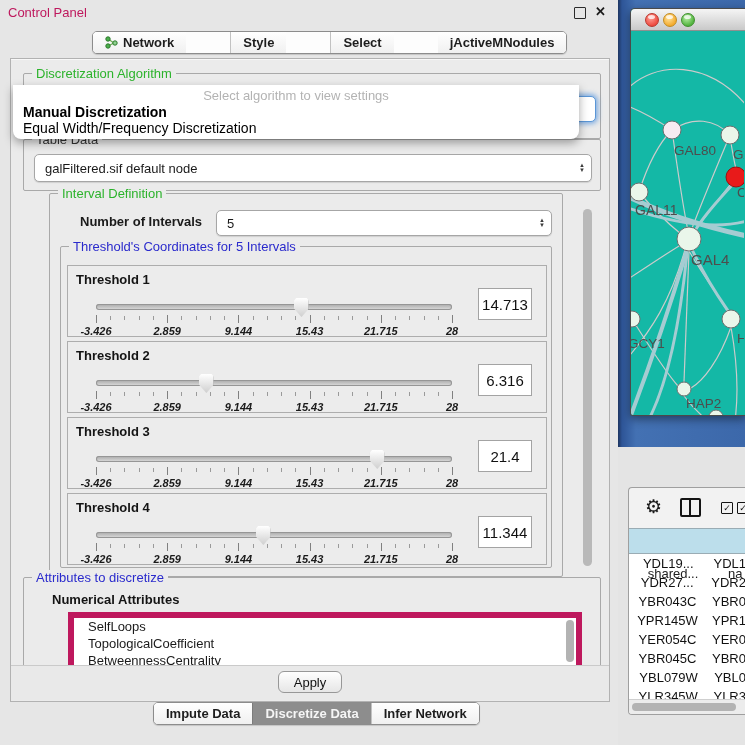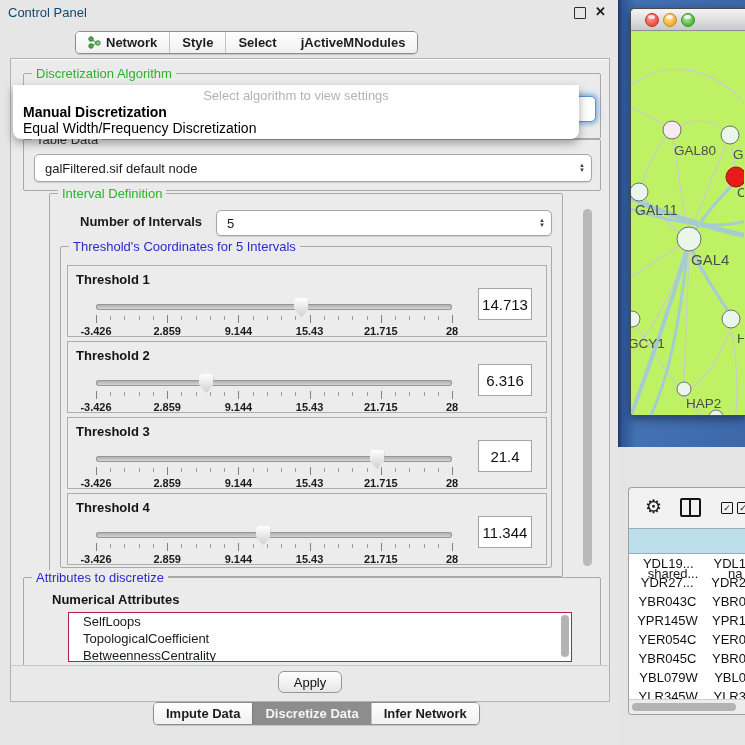--- a/index.html
+++ b/index.html
@@ -3,32 +3,32 @@
 <meta charset="utf-8">
 <style>
   html,body{margin:0;padding:0;}
   body{width:745px;height:745px;position:relative;overflow:hidden;
        font-family:"Liberation Sans",sans-serif;background:#e6e6e6;-webkit-font-smoothing:antialiased;}
   .root{position:absolute;inset:0;}
 
   
   .control-panel{position:absolute;left:0;top:0;width:618px;height:745px;background:#e6e6e6;}
   .cp-titlebar{position:absolute;left:0;top:0;width:100%;height:24px;}
-  .cp-title{position:absolute;left:8px;top:5px;font-size:13px;color:#0c4a6e;}
+  .cp-title{position:absolute;left:8px;top:5px;font-size:13px;color:#be185d;}
   .float-btn{position:absolute;right:32px;top:7px;width:10px;height:10px;border:1.5px solid #2b2b2b;border-radius:1px;cursor:pointer;}
   .close-btn{position:absolute;right:12px;top:4px;font-size:13px;font-weight:bold;color:#1b1b1b;cursor:pointer;}
 
   
   .seg{position:absolute;display:inline-flex;height:21px;background:#fdfdfd;border:1px solid #8c8c8c;
        border-radius:5px;overflow:hidden;box-shadow:0 1px 1px rgba(0,0,0,.15);}
   .seg-item{display:flex;align-items:center;gap:5px;padding:0 12px;font-size:13px;font-weight:bold;color:#1d1d1d;
        background:linear-gradient(#ffffff,#f0f0f0);cursor:pointer;white-space:nowrap;}
   .seg-item.sep{border-left:1px solid #c2c2c2;}
   .seg-item.active{background:#8d8d8d;color:#f5f5f5;border-left:1px solid #7c7c7c;}
-  .top-seg{left:75px;top:31px;}
+  .top-seg{left:92px;top:31px;gap:44px;}
   .bottom-seg{left:142px;top:702px;margin-left:11px;}
   .net-icon svg{display:block;}
 
   .cp-main{position:absolute;left:10px;top:58px;width:598px;height:642px;background:#ebebeb;
            border:1px solid #b2b2b2;box-shadow:inset 0 1px 0 #f8f8f8;}
 
   
   .group{position:absolute;border:1px solid #a9a9a9;border-radius:2px;}
   .group-title{position:absolute;top:-8px;left:8px;background:#ebebeb;padding:0 4px;font-size:13px;line-height:15px;}
   .group-title.green{color:#2cb32c;}
@@ -54,51 +54,51 @@
   .overlay-item.opt0{top:19px;font-weight:bold;}
   .overlay-item.opt1{top:35px;}
 
   .interval-group{left:38px;top:134px;width:512px;height:382px;background:#ebebeb;}
   .ni-label{position:absolute;left:30px;top:20px;font-size:13px;font-weight:bold;color:#1a1a1a;}
   .ni-combo{position:absolute;left:166px;top:16px;width:334px;height:24px;}
   .thr-group{left:10px;top:52px;width:490px;height:320px;}
 
   .thr-box{position:absolute;left:6px;width:478px;height:70px;background:#ececec;border:1px solid #adadad;}
   .thr-label{position:absolute;left:8px;top:6px;font-size:13px;font-weight:bold;color:#141414;}
-  .slider{position:absolute;left:28px;top:38px;width:356px;height:30px;}
+  .slider{position:absolute;left:28px;top:38px;width:356px;height:30px;font-style:italic;}
   .track{position:absolute;left:0;right:0;top:0;height:6px;border-radius:3px;
          background:linear-gradient(#a8a8a8,#dedede);box-shadow:inset 0 0 0 1px #969696;}
   .thumb{position:absolute;top:-6px;width:15px;height:19px;transform:translateX(-50%);
          background:linear-gradient(#ffffff,#cfcfcf);
          clip-path:polygon(15% 0,85% 0,100% 15%,100% 55%,50% 100%,0 55%,0 15%);
          filter:drop-shadow(0 1px 1px rgba(0,0,0,.45));cursor:pointer;}
   .ticks{position:absolute;left:0;right:0;top:11px;height:9px;}
   .tick{position:absolute;top:1px;width:1px;height:4px;background:#9a9a9a;}
   .tick.major{height:8px;top:0;background:#808080;}
   .ticklabels{position:absolute;left:0;right:0;top:21px;height:12px;}
   .ticklabel{position:absolute;transform:translateX(-50%);font-size:11px;font-weight:bold;color:#1a1a1a;white-space:nowrap;}
   .valbox{position:absolute;right:14px;top:22px;width:52px;height:30px;background:#fff;border:1px solid #a3a3a3;
           display:flex;align-items:center;justify-content:center;font-size:15px;color:#111;}
 
   .attrs-group{left:12px;top:518px;width:576px;height:90px;}
   .attrs-label{position:absolute;left:28px;top:14px;font-size:13px;font-weight:bold;color:#141414;}
-  .attr-list{position:absolute;left:44px;top:34px;width:502px;height:48px;background:#fff;border:1px solid #be185d;overflow:hidden;}
+  .attr-list{position:absolute;left:44px;top:34px;width:502px;height:48px;background:#fff;border:6px solid #be185d;overflow:hidden;}
   .attr-item{font-size:13px;color:#1a1a1a;padding:1px 0 1px 14px;line-height:15px;}
   .list-scroll{position:absolute;right:2px;top:2px;width:8px;height:42px;background:#b3b3b3;border-radius:4px;}
 
   .apply-strip{position:absolute;left:0;right:0;top:606px;height:34px;background:#e9e9e9;border-top:1px solid #cacaca;}
   .apply-btn{position:absolute;left:50%;transform:translateX(-50%);top:5px;width:64px;height:22px;
              background:linear-gradient(#fefefe,#e6e6e6);border:1px solid #979797;border-radius:6px;
              font-family:"Liberation Sans",sans-serif;font-size:13px;color:#111;cursor:pointer;}
   .v-scrollbar{position:absolute;left:572px;top:150px;width:9px;height:357px;background:#b9b9b9;border-radius:5px;cursor:grab;}
 
   
   .desktop{position:absolute;left:618px;top:0;width:127px;height:447px;
            background:linear-gradient(90deg,#1e3560 0px,#2e5597 4px,#4371b3 18px,#3c68aa 100%);}
-  .net-window{position:absolute;left:630px;top:8px;width:115px;height:406px;background:#bef264;
+  .net-window{position:absolute;left:630px;top:8px;width:115px;height:406px;background:#14b8a6;
               border:1px solid #4a4a4a;border-right:none;border-radius:5px 0 0 3px;overflow:hidden;z-index:2;
               box-shadow:0 3px 10px rgba(0,0,0,.45);}
   .mac-titlebar{position:relative;height:21px;background:linear-gradient(#f5f5f5,#c9c9c9);border-bottom:1px solid #8f8f8f;}
   .tl{position:absolute;top:4px;width:12px;height:12px;border-radius:50%;cursor:pointer;}
   .tl::after{content:"";position:absolute;left:2px;top:1px;width:7px;height:4px;border-radius:50%;
              background:rgba(255,255,255,.75);}
   .tl.red{left:14px;background:radial-gradient(circle at 40% 35%,#ff9d94,#ee4b40 70%);border:1px solid #b8372e;}
   .tl.yellow{left:32px;background:radial-gradient(circle at 40% 35%,#ffe29a,#f3ab2e 70%);border:1px solid #c08b22;}
   .tl.green{left:50px;background:radial-gradient(circle at 40% 35%,#b4eda2,#52b33e 70%);border:1px solid #3f8f2e;}
   #net-svg{display:block;}

